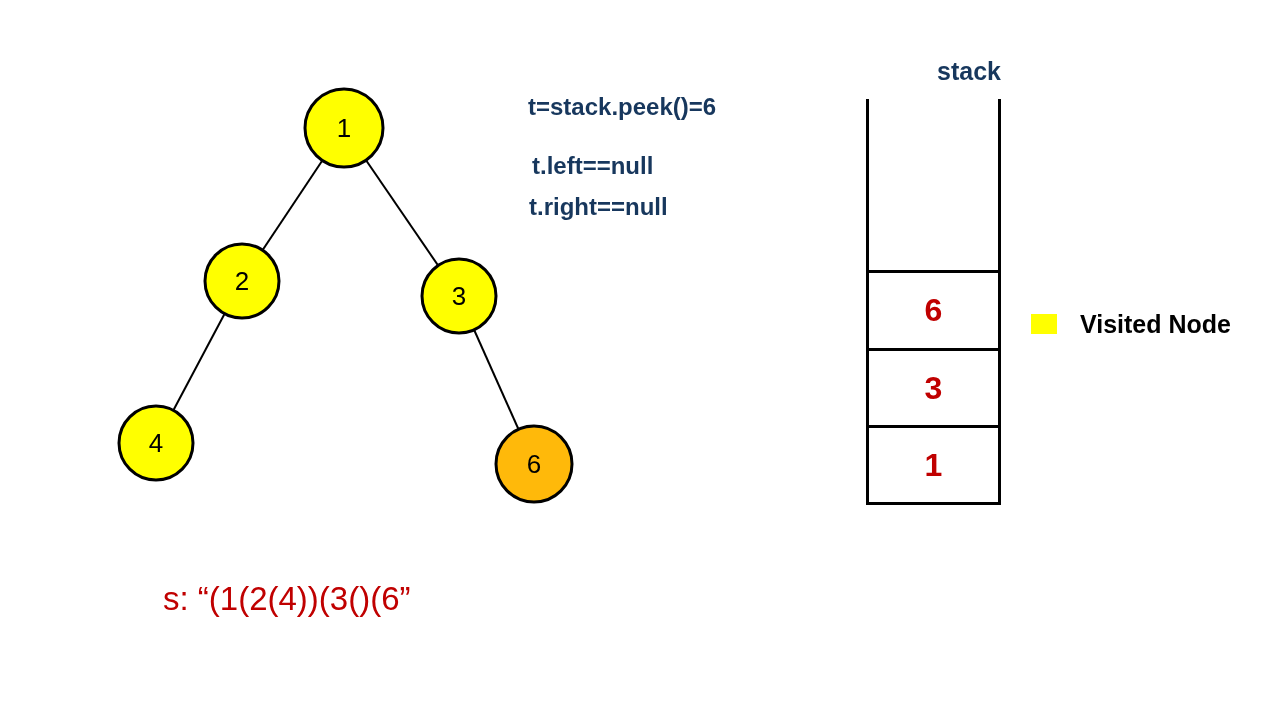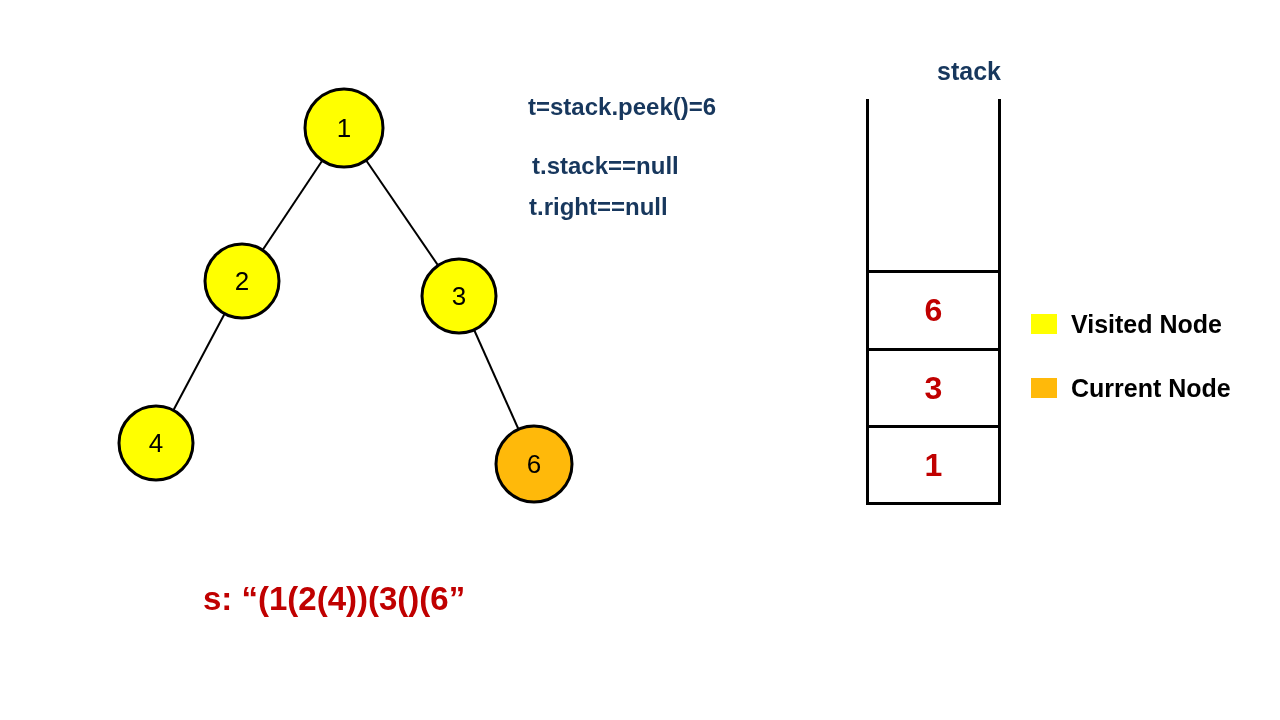--- a/index.html
+++ b/index.html
@@ -58,32 +58,31 @@
     left:1031px;
     display:flex;align-items:center;
     height:26px;
   }
   .swatch{
     width:26px;height:20px;
     display:inline-block;
     flex:0 0 auto;
   }
   .legend-label{
-    margin-left:14px;
+    margin-left:23px;
     color:#000000;
     font-size:25px;font-weight:bold;
     white-space:nowrap;
   }
   .serialization{
     position:absolute;
     left:163px;top:580px;
     color:var(--red);
-    font-size:33px;font-weight:bold;
+    font-size:33px;font-weight:normal;
     white-space:nowrap;
-    margin-left:40px;
   }
 </style>
 </head>
 <body>
 
 <div class="canvas">
 
   <svg id="tree-svg" width="620" height="540">
       <line x1="344" y1="128" x2="242" y2="281" stroke="#000000" stroke-width="2"></line>
       <line x1="344" y1="128" x2="459" y2="296" stroke="#000000" stroke-width="2"></line>
@@ -105,38 +104,34 @@
         <circle cx="156" cy="443" r="37" fill="#FFFF00" stroke="#000000" stroke-width="3"></circle>
         <text x="156" y="443" dy="0.35em" text-anchor="middle" font-size="26">4</text>
       </g>
       <g>
         <circle cx="534" cy="464" r="38" fill="#FFB90A" stroke="#000000" stroke-width="3"></circle>
         <text x="534" y="464" dy="0.35em" text-anchor="middle" font-size="26">6</text>
       </g>
     </svg>
 
   <div class="ann" style="left:528px;top:92px">t=stack.peek()=6</div>
-  <div class="ann" style="left:532px;top:151px">t.stack==null</div>
+  <div class="ann" style="left:532px;top:151px">t.left==null</div>
   <div class="ann" style="left:529px;top:192px">t.right==null</div>
 
   <div class="stack-title">stack</div>
 
   <div class="stack-box">
     <div class="stack-spacer"></div>
     <div id="stack-cells">
         <div class="stack-cell">6</div>
         <div class="stack-cell">3</div>
         <div class="stack-cell last">1</div>
       </div>
   </div>
 
   <div class="legend-row" style="top:311px">
     <span class="swatch" style="background-color: rgb(255, 255, 0);"></span>
     <span class="legend-label">Visited Node</span>
   </div>
-  <div class="legend-row" style="top:375px">
-    <span class="swatch" style="background-color: rgb(255, 185, 10);"></span>
-    <span class="legend-label">Current Node</span>
-  </div>
 
   <div class="serialization">s: “(1(2(4))(3()(6”</div>
 
 </div>
 
 </body></html>

